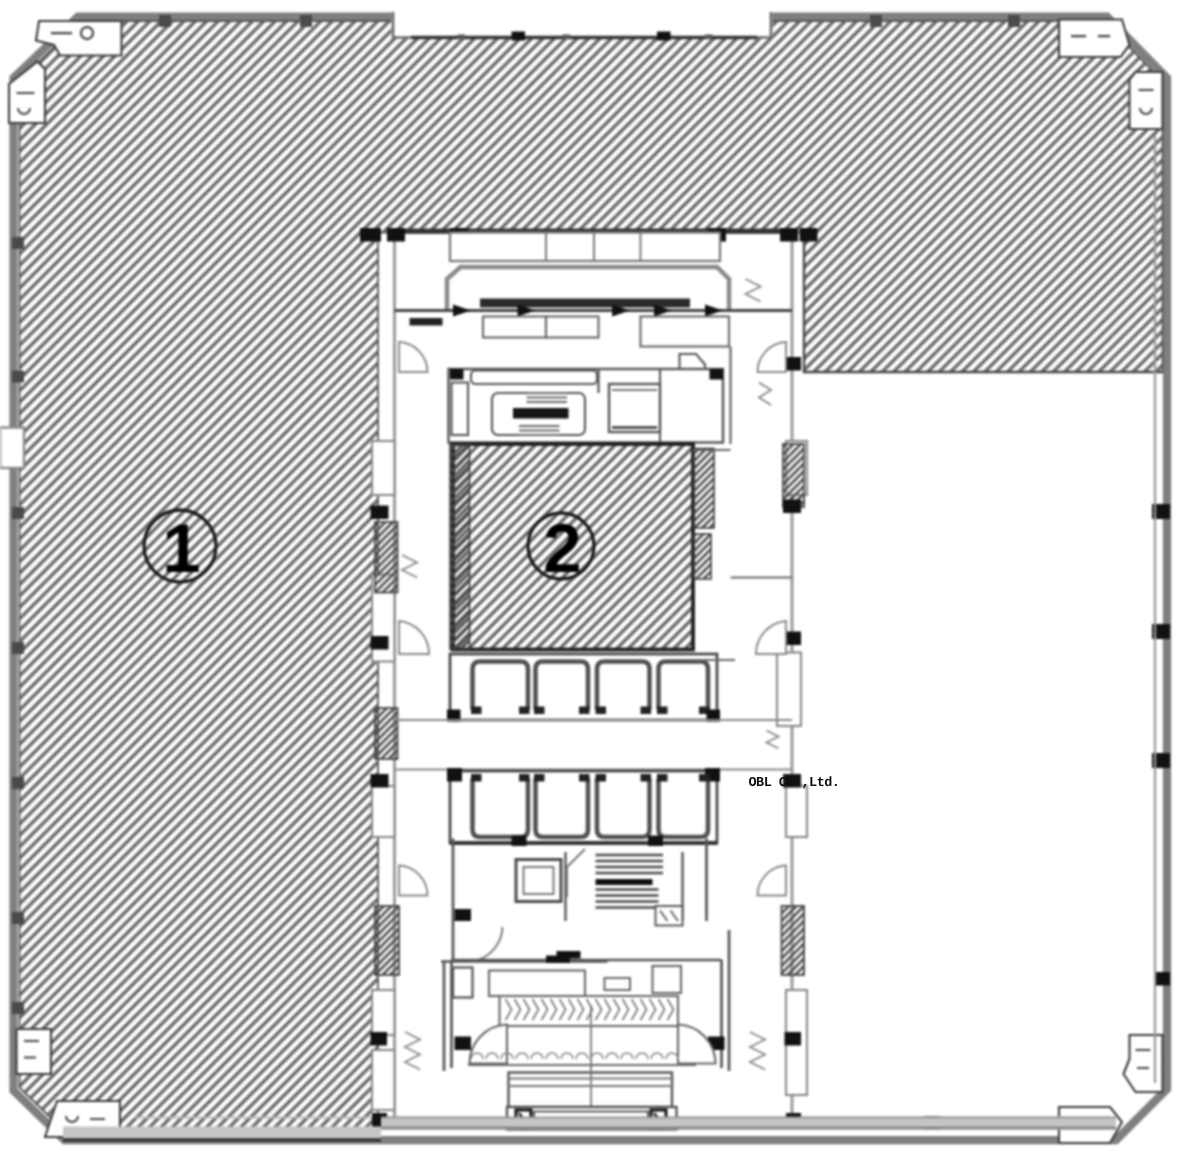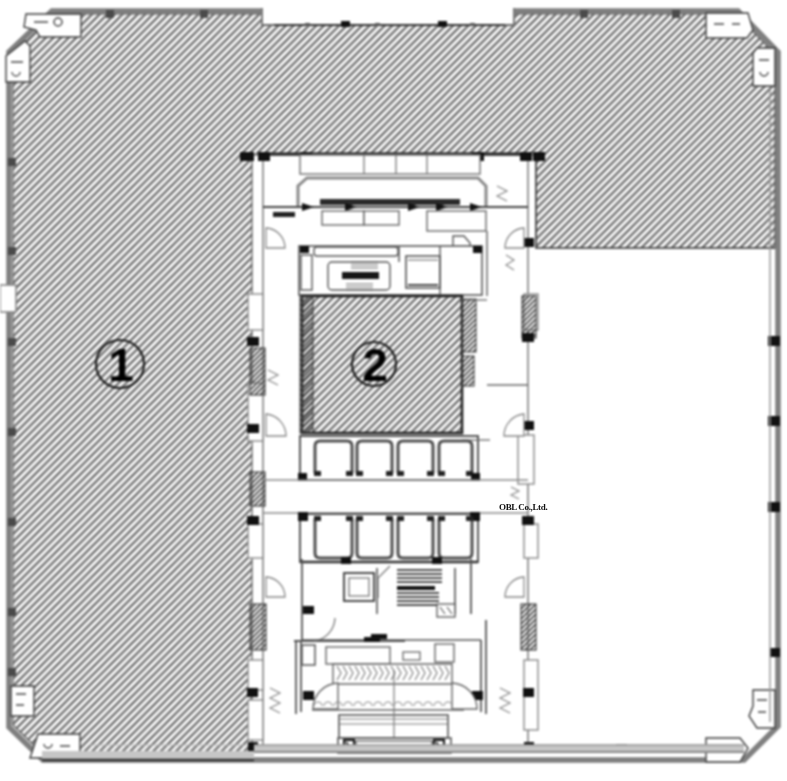--- a/index.html
+++ b/index.html
@@ -408,13 +408,13 @@
 </g>
 
 <rect x="42" y="751" width="212" height="9" fill="#c6c6c6"></rect>
 <line x1="42" y1="760" x2="254" y2="760" stroke="#333" stroke-width="2.4"></line>
 
 <rect x="254" y="745" width="490" height="8" fill="#c6c6c6"></rect>
 <line x1="254" y1="752" x2="744" y2="752" stroke="#888" stroke-width="2"></line>
 <line x1="254" y1="745" x2="744" y2="745" stroke="#999" stroke-width="1.4"></line>
 </svg>
 
-<div style="position:absolute;left:499px;top:502px;font-family:Liberation Serif, serif;font-size:9px;font-weight:bold;color:#111;letter-spacing:-0.35px;white-space:nowrap">OBL Co.,Ltd.</div>
+<div style="position:absolute;left:499px;top:517px;font-family:Liberation Mono, monospace;font-size:9px;font-weight:bold;color:#111;letter-spacing:-0.35px;white-space:nowrap">OBL Co.,Ltd.</div>
 
 </body></html>

